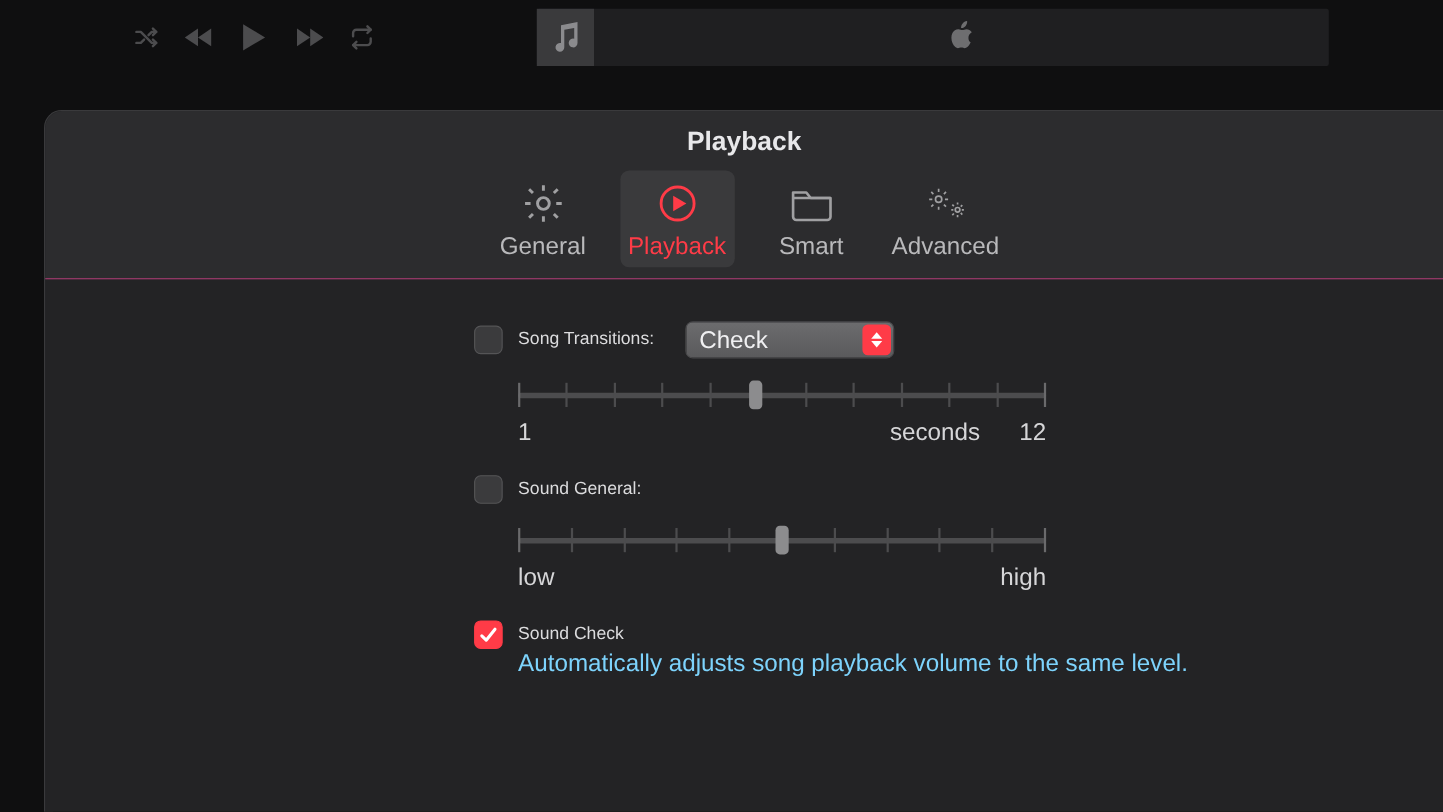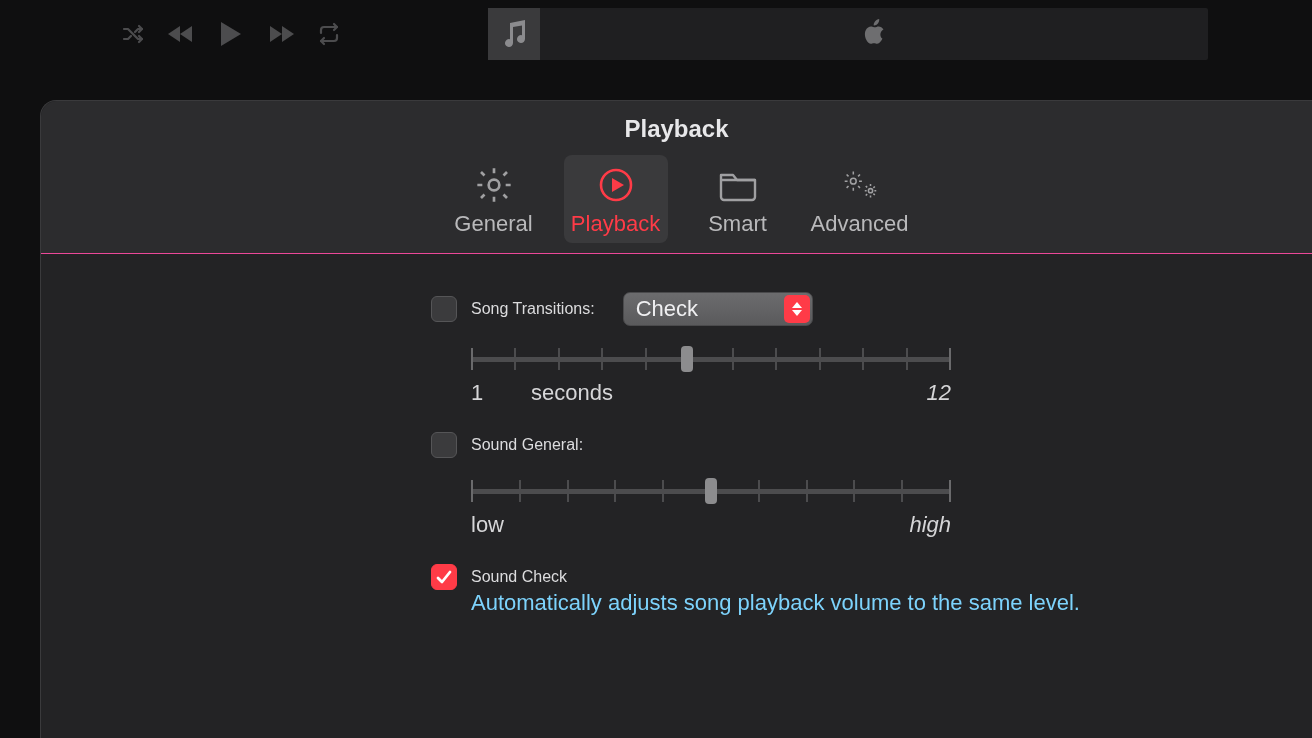--- a/index.html
+++ b/index.html
@@ -225,23 +225,23 @@
     transform: translateX(-50%);
   }
   .slider-labels {
     display:flex;
     justify-content: space-between;
     width:480px;
     font-size: 22px;
     color: #d6d6d8;
     margin-top: 6px;
   }
-  .slider-labels .mid { flex:1; text-align:left; }
+  .slider-labels .mid { flex:1; text-align:right; }
   .slider-labels .l, .slider-labels .r { width:60px; }
-  .slider-labels .r { text-align:right;font-style:italic; }
+  .slider-labels .r { text-align:right; }
 
   .sound-check-group { padding-left: 330px; margin-top: 20px; }
   .sound-check-group .row { margin-bottom: 0; }
   .desc {
     padding-left: 40px;
     font-size: 22px;
     color: #7dd3fc;
   }
 </style>
 </head>

